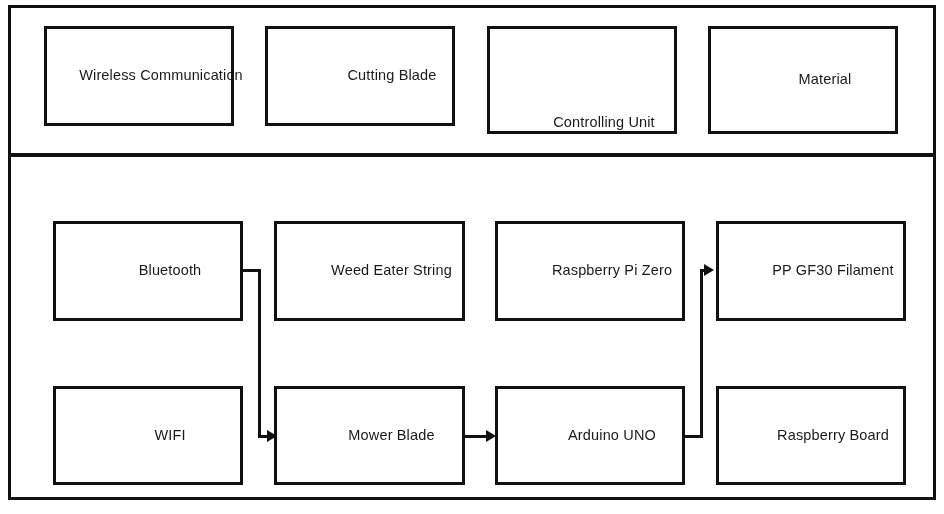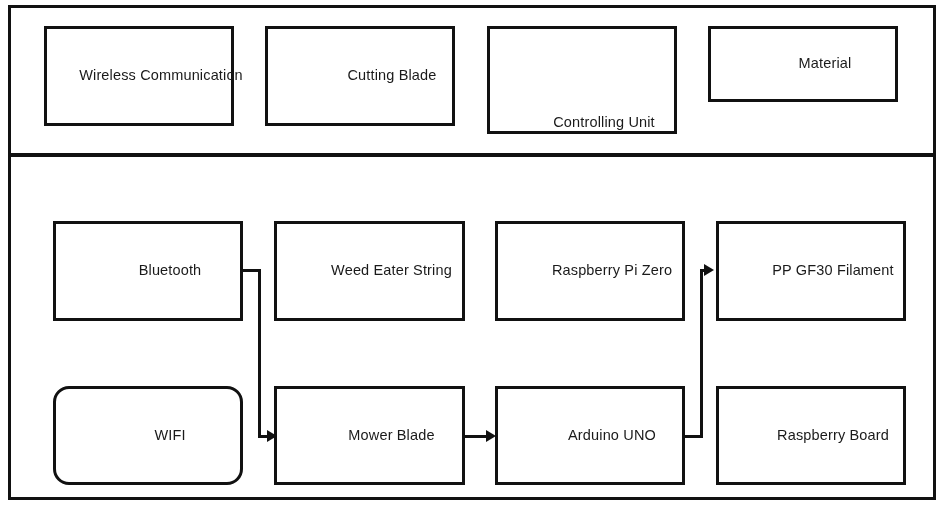--- a/index.html
+++ b/index.html
@@ -101,41 +101,41 @@
   </div>
 
   <div class="node header-node" style="left:265px; top:26px; width:190px; height:100px;padding-left:20px;">
     <span class="node-label">Cutting Blade</span>
   </div>
 
   <div class="node header-node" style="left:487px; top:26px; width:190px; height:108px;align-items:flex-end;">
     <span class="node-label">Controlling Unit</span>
   </div>
 
-  <div class="node header-node" style="left:708px; top:26px; width:190px; height:76px;align-items:center;">
+  <div class="node header-node" style="left:708px; top:26px; width:190px; height:108px;align-items:center;">
     <span class="node-label">Material</span>
   </div>
 
   <div class="node" style="left:53px; top:221px; width:190px; height:100px;">
     <span class="node-label">Bluetooth</span>
   </div>
 
   <div class="node" style="left:274px; top:221px; width:191px; height:100px;">
     <span class="node-label">Weed Eater String</span>
   </div>
 
   <div class="node" style="left:495px; top:221px; width:190px; height:100px;">
     <span class="node-label">Raspberry Pi Zero</span>
   </div>
 
   <div class="node" style="left:716px; top:221px; width:190px; height:100px;">
     <span class="node-label">PP GF30 Filament</span>
   </div>
 
-  <div class="node" style="left:53px; top:386px; width:190px; height:99px;border-radius:16px;">
+  <div class="node" style="left:53px; top:386px; width:190px; height:99px;">
     <span class="node-label">WIFI</span>
   </div>
 
   <div class="node" style="left:495px; top:386px; width:190px; height:99px;">
     <span class="node-label">Arduino UNO</span>
   </div>
 
   <div class="node" style="left:274px; top:386px; width:191px; height:99px;">
     <span class="node-label">Mower Blade</span>
   </div>

